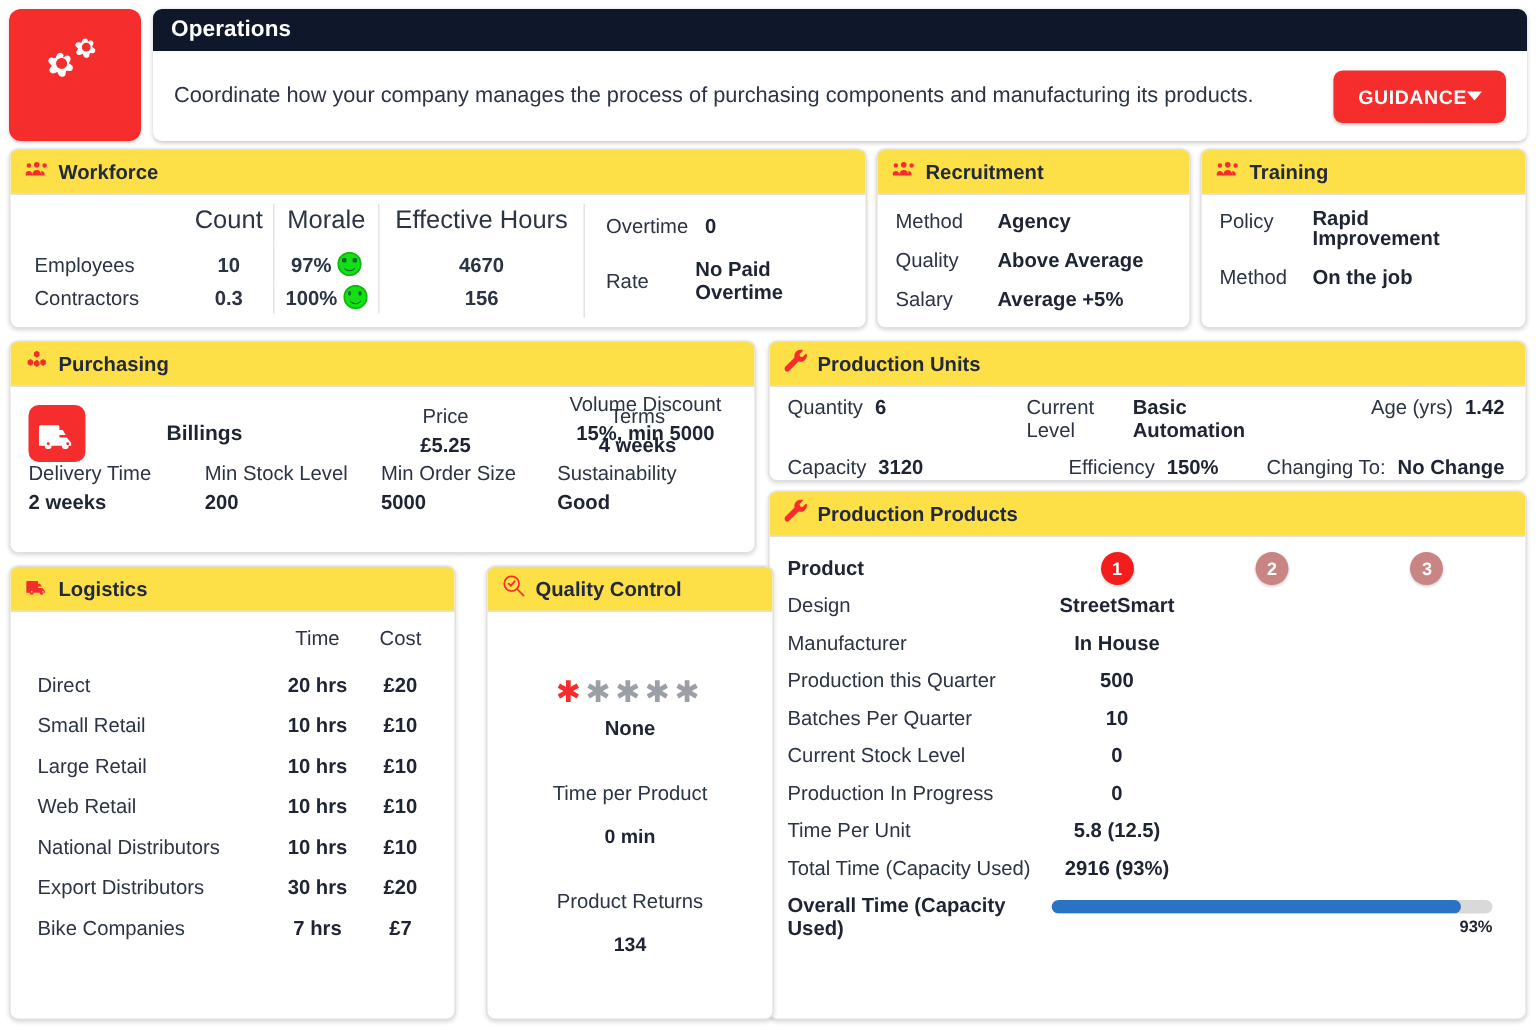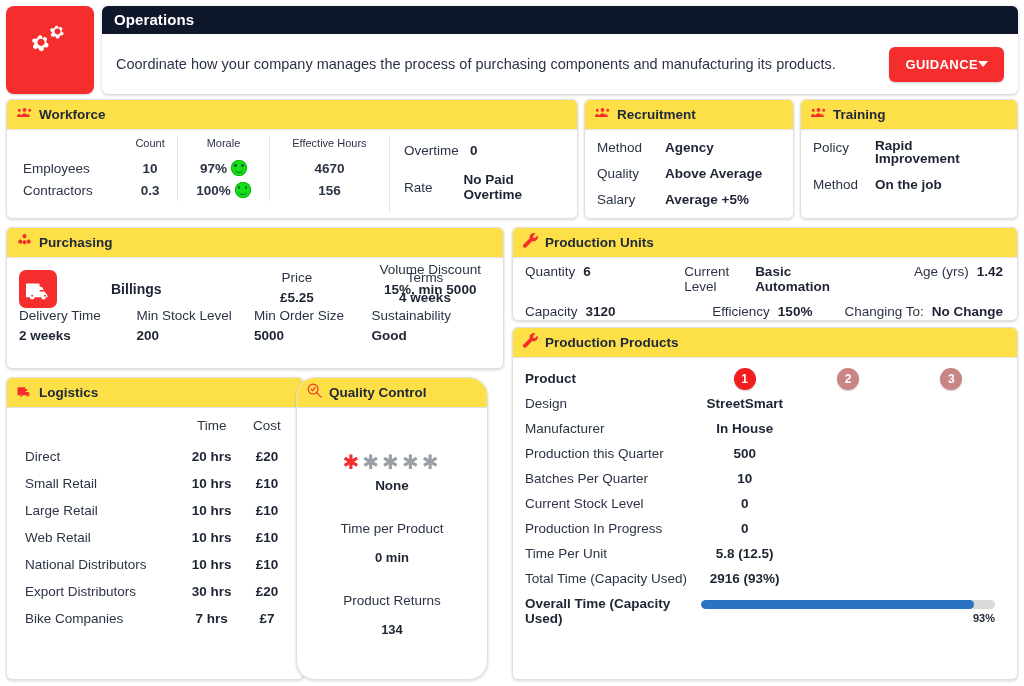--- a/index.html
+++ b/index.html
@@ -58,21 +58,21 @@
 
   
   .lbl { font-size: 13.5px; color: #2b3445; }
   .val { font-size: 13.5px; font-weight: bold; color: #1d2433; }
 
   
   .wf-wrap { display: flex; height: 100%; }
   .wf-left { flex: 0 0 370px; }
   .wf-right { flex: 1; padding-left: 14px; display: flex; flex-direction: column; justify-content: flex-end; padding-bottom: 3px;}
   .wf-table { width: 100%; border-collapse: collapse; }
-  .wf-table th { font-size: 11px; font-weight: normal; color: #2b3445; padding: 1px 4px 8px 4px; text-align: center; }
+  .wf-table th { font-size: 17px; font-weight: normal; color: #2b3445; padding: 1px 4px 8px 4px; text-align: center; }
   .wf-table td { font-size: 13.5px; font-weight: bold; padding: 3px 4px; text-align: center; }
   .wf-table td.name, .wf-table th.name { text-align: left; font-weight: normal; width: 104px;}
   .wf-table td.name { font-weight: normal; }
   .wf-sep { border-left: 1px solid #e3e3e3; }
   .morale-cell { display: flex; align-items: center; justify-content: center; gap: 4px; }
   .smiley { width: 16px; height: 16px; border-radius: 50%; background: #15e015; position: relative; display:inline-block; box-shadow: inset 0 0 0 1px #0bb70b;}
   .smiley::before { content:""; position:absolute; left:3px; top:4px; width:2.5px; height:3px; background:#063; border-radius:1px; box-shadow: 7px 0 0 #063;}
   .smiley::after { content:""; position:absolute; left:4px; top:9px; width:8px; height:3px; border-bottom:1.5px solid #063; border-radius:0 0 6px 6px;}
   .wf-or-row { display: flex; align-items: center; margin: 7px 0; }
   .wf-or-row .lbl { width: 66px; }
@@ -138,21 +138,21 @@
 
   
   .abs { position: absolute; }
   #card-workforce { left: 6px;   top: 99px;  width: 572px; height: 120px; }
   #card-recruitment { left: 584px; top: 99px; width: 210px; height: 120px; }
   #card-training  { left: 800px; top: 99px;  width: 218px; height: 120px; }
   #card-purchasing{ left: 6px;   top: 227px; width: 498px; height: 142px; }
   #card-produnits { left: 512px; top: 227px; width: 506px; height: 94px; }
   #card-prodprods { left: 512px; top: 327px; width: 506px; height: 353px; }
   #card-logistics { left: 6px;   top: 377px; width: 298px; height: 303px; }
-  #card-quality   { left: 296px; top: 377px; width: 192px; height: 303px; border-radius: 19px; }
+  #card-quality   { left: 324px; top: 377px; width: 192px; height: 303px; }
 </style>
 </head>
 <body>
 
 <div class="page">
 
   <div class="header-row">
     <div class="logo-tile">
       <span>
         <svg viewBox="0 0 512 512" fill="#ffffff" aria-hidden="true">

